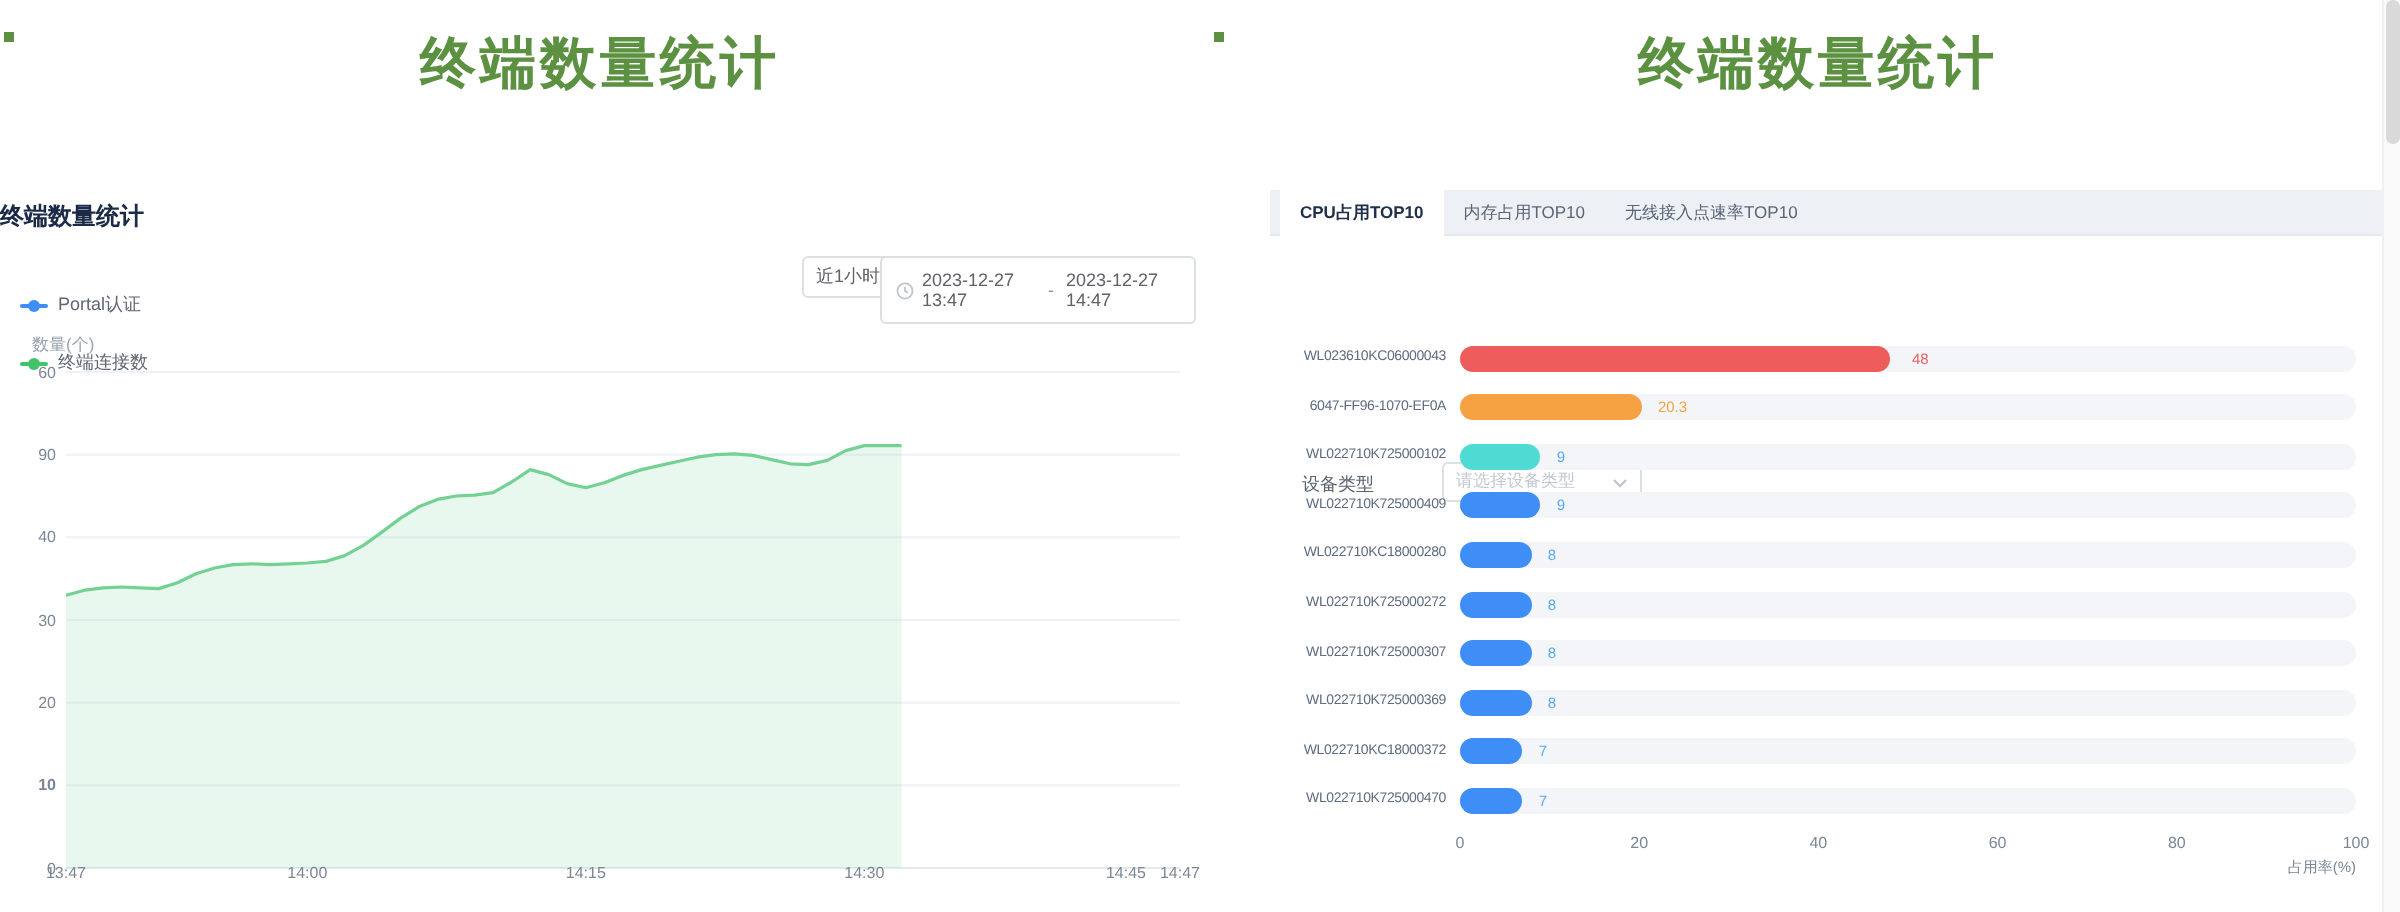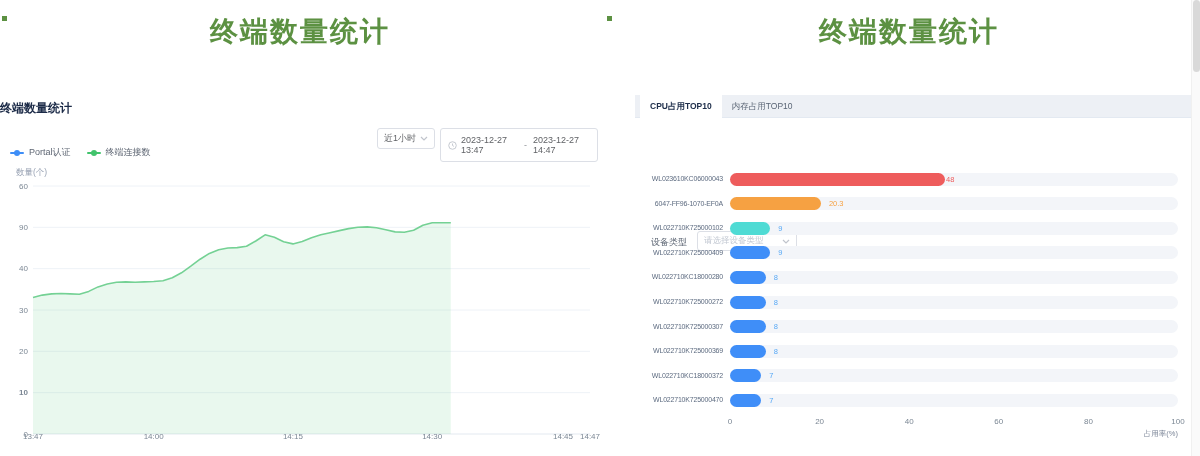--- a/index.html
+++ b/index.html
@@ -18,31 +18,31 @@
   .sec-header.left{left:0;width:600px;}
   .sec-header.right{left:620px;width:578px;}
   .header-dot{position:absolute;width:5px;height:5px;background:#5c9142;top:16px;}
   
   .panel-title{
     position:absolute;left:0;top:100px;font-size:12px;font-weight:bold;color:#1b2a47;
   }
   .select-box{
     position:absolute;box-sizing:border-box;height:21px;
     border:1px solid #dcdfe6;border-radius:3px;background:#fff;
-    display:flex;align-items:center;padding:0 6px;font-size:9px;color:#606266;
+    display:flex;align-items:center;padding:0 6px;font-size:9px;color:#606266;margin-left:24px;
   }
   .select-box .chev{margin-left:auto;flex:0 0 auto;}
   .time-select{left:377px;top:128px;width:58px;}
   .date-range{
     position:absolute;left:440px;top:128px;width:158px;height:21px;box-sizing:border-box;
     border:1px solid #dcdfe6;border-radius:3px;background:#fff;
     display:flex;align-items:center;gap:4px;padding:16px 7px;font-size:9px;color:#606266;
   }
   .date-range .sep{color:#909399;padding:0 2px;}
-  .legend{position:absolute;left:10px;top:146px;display:flex;gap:16px;align-items:flex-start;}
+  .legend{position:absolute;left:10px;top:146px;display:flex;gap:16px;align-items:flex-start;flex-direction:column;}
   .legend-item{display:flex;align-items:center;gap:5px;cursor:pointer;}
   .lg-mark{position:relative;width:14px;height:2px;border-radius:1px;display:inline-block;}
   .lg-dot{position:absolute;left:4px;top:-2px;width:6px;height:6px;border-radius:50%;display:inline-block;}
   .legend-item .lg-label{font-size:9px;color:#5e6673;}
   .y-title{position:absolute;left:16px;top:167px;font-size:8.5px;color:#98a2b3;}
   #lineChart{position:absolute;left:0;top:180px;width:600px;height:276px;}
   #lineChart svg{position:absolute;left:0;top:0;}
   .ytick{position:absolute;width:24px;text-align:right;font-size:8px;color:#7b8794;}
   .xtick{position:absolute;width:40px;text-align:center;font-size:8px;color:#7b8794;top:252px;}
   
@@ -144,38 +144,39 @@
       <div class="xtick" style="left: 412.183px;">14:30</div>
       <div class="xtick" style="left: 543px;">14:45</div>
       <div class="xtick" style="left: 570px;">14:47</div>
     </div>
 </section>
 
 <section class="card">
   <div class="tabs" id="tabs">
       <div class="tab active">CPU占用TOP10</div>
       <div class="tab">内存占用TOP10</div>
+      <div class="tab">无线接入点速率TOP10</div>
     </div>
 
   <span class="filter-label">设备类型</span>
   <div class="select-box device-select">
     <span class="ph">请选择设备类型</span>
     <span class="chev">
       <svg width="8" height="5" viewBox="0 0 8 5">
           <path d="M1 1 L4 4 L7 1" stroke="#c0c4cc" stroke-width="1.2" fill="none"></path>
         </svg>
     </span>
   </div>
 
   <div id="barChart">
       <div class="bar-label" style="top: 8px;">WL023610KC06000043</div>
       <div class="bar-track" style="left: 95px; width: 448px; top: 5.5px; background: rgb(243, 245, 249);">
         <div class="bar-fill" style="width: 215px; background: rgb(238, 92, 92);"></div>
       </div>
-      <div class="bar-value" style="left: 311px; top: 7.5px; color: rgb(238, 92, 92); text-align: right;">48</div>
+      <div class="bar-value" style="left: 321px; top: 7.5px; color: rgb(238, 92, 92); text-align: right;">48</div>
       <div class="bar-label" style="top: 32.6px;">6047-FF96-1070-EF0A</div>
       <div class="bar-track" style="left: 95px; width: 448px; top: 30.1px; background: rgb(243, 245, 249);">
         <div class="bar-fill" style="width: 90.9px; background: rgb(246, 161, 66);"></div>
       </div>
       <div class="bar-value" style="left: 193.944px; top: 32.1px; color: rgb(246, 161, 66);">20.3</div>
       <div class="bar-label" style="top: 57.2px;">WL022710K725000102</div>
       <div class="bar-track" style="left: 95px; width: 448px; top: 54.7px; background: rgb(243, 245, 249);">
         <div class="bar-fill" style="width: 40.3px; background: rgb(79, 219, 212);"></div>
       </div>
       <div class="bar-value" style="left: 143.32px; top: 56.7px; color: rgb(88, 169, 246);">9</div>

